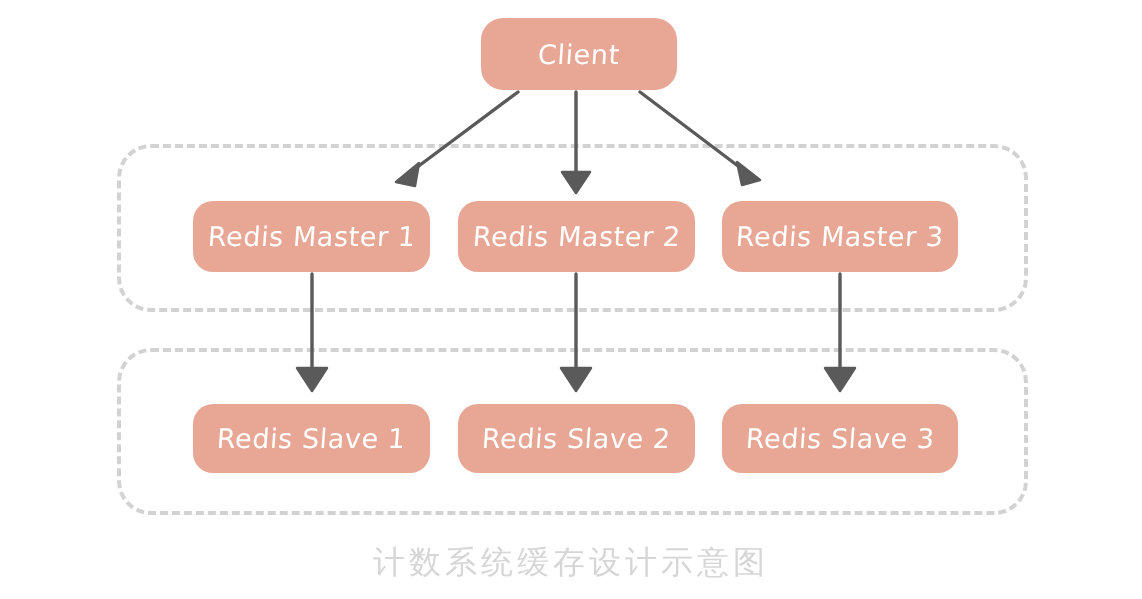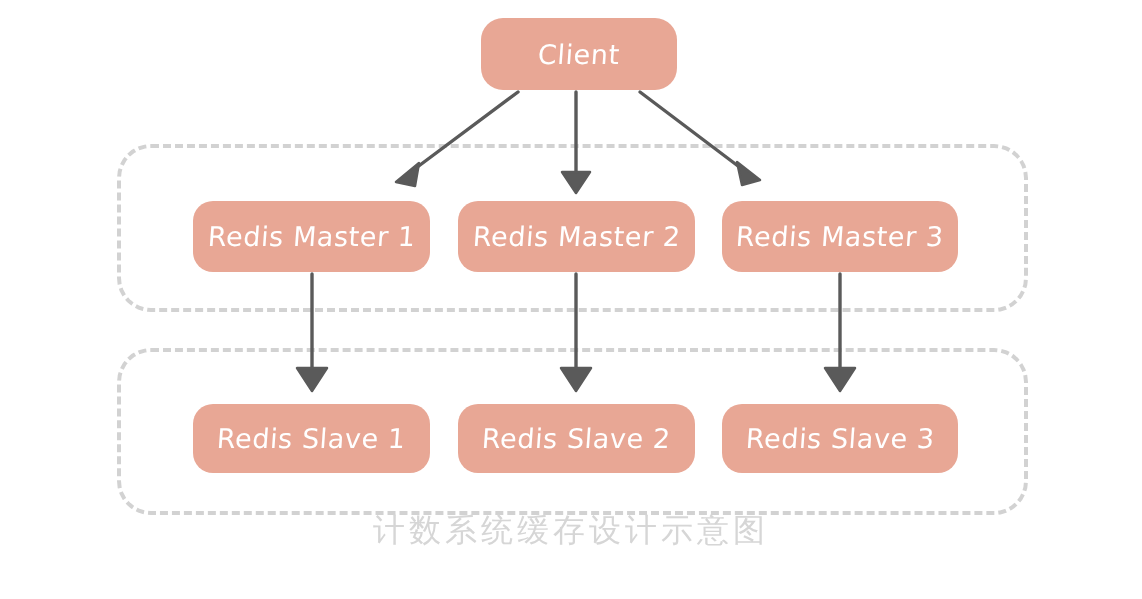--- a/index.html
+++ b/index.html
@@ -72,21 +72,21 @@
     font-size: 27px;
   }
   .col-1 { left: 193px; width: 237px; }
   .col-2 { left: 458px; width: 237px; }
   .col-3 { left: 722px; width: 236px; }
 
   
   #caption {
     position: absolute;
     left: 0;
-    top: 509px;
+    top: 541px;
     width: 1142px;
     text-align: center;
     color: #d6d6d6;
     font-size: 32px;
     font-family: "DejaVu Sans", sans-serif;
     letter-spacing: 4px;
     user-select: none;
   }
 
   

